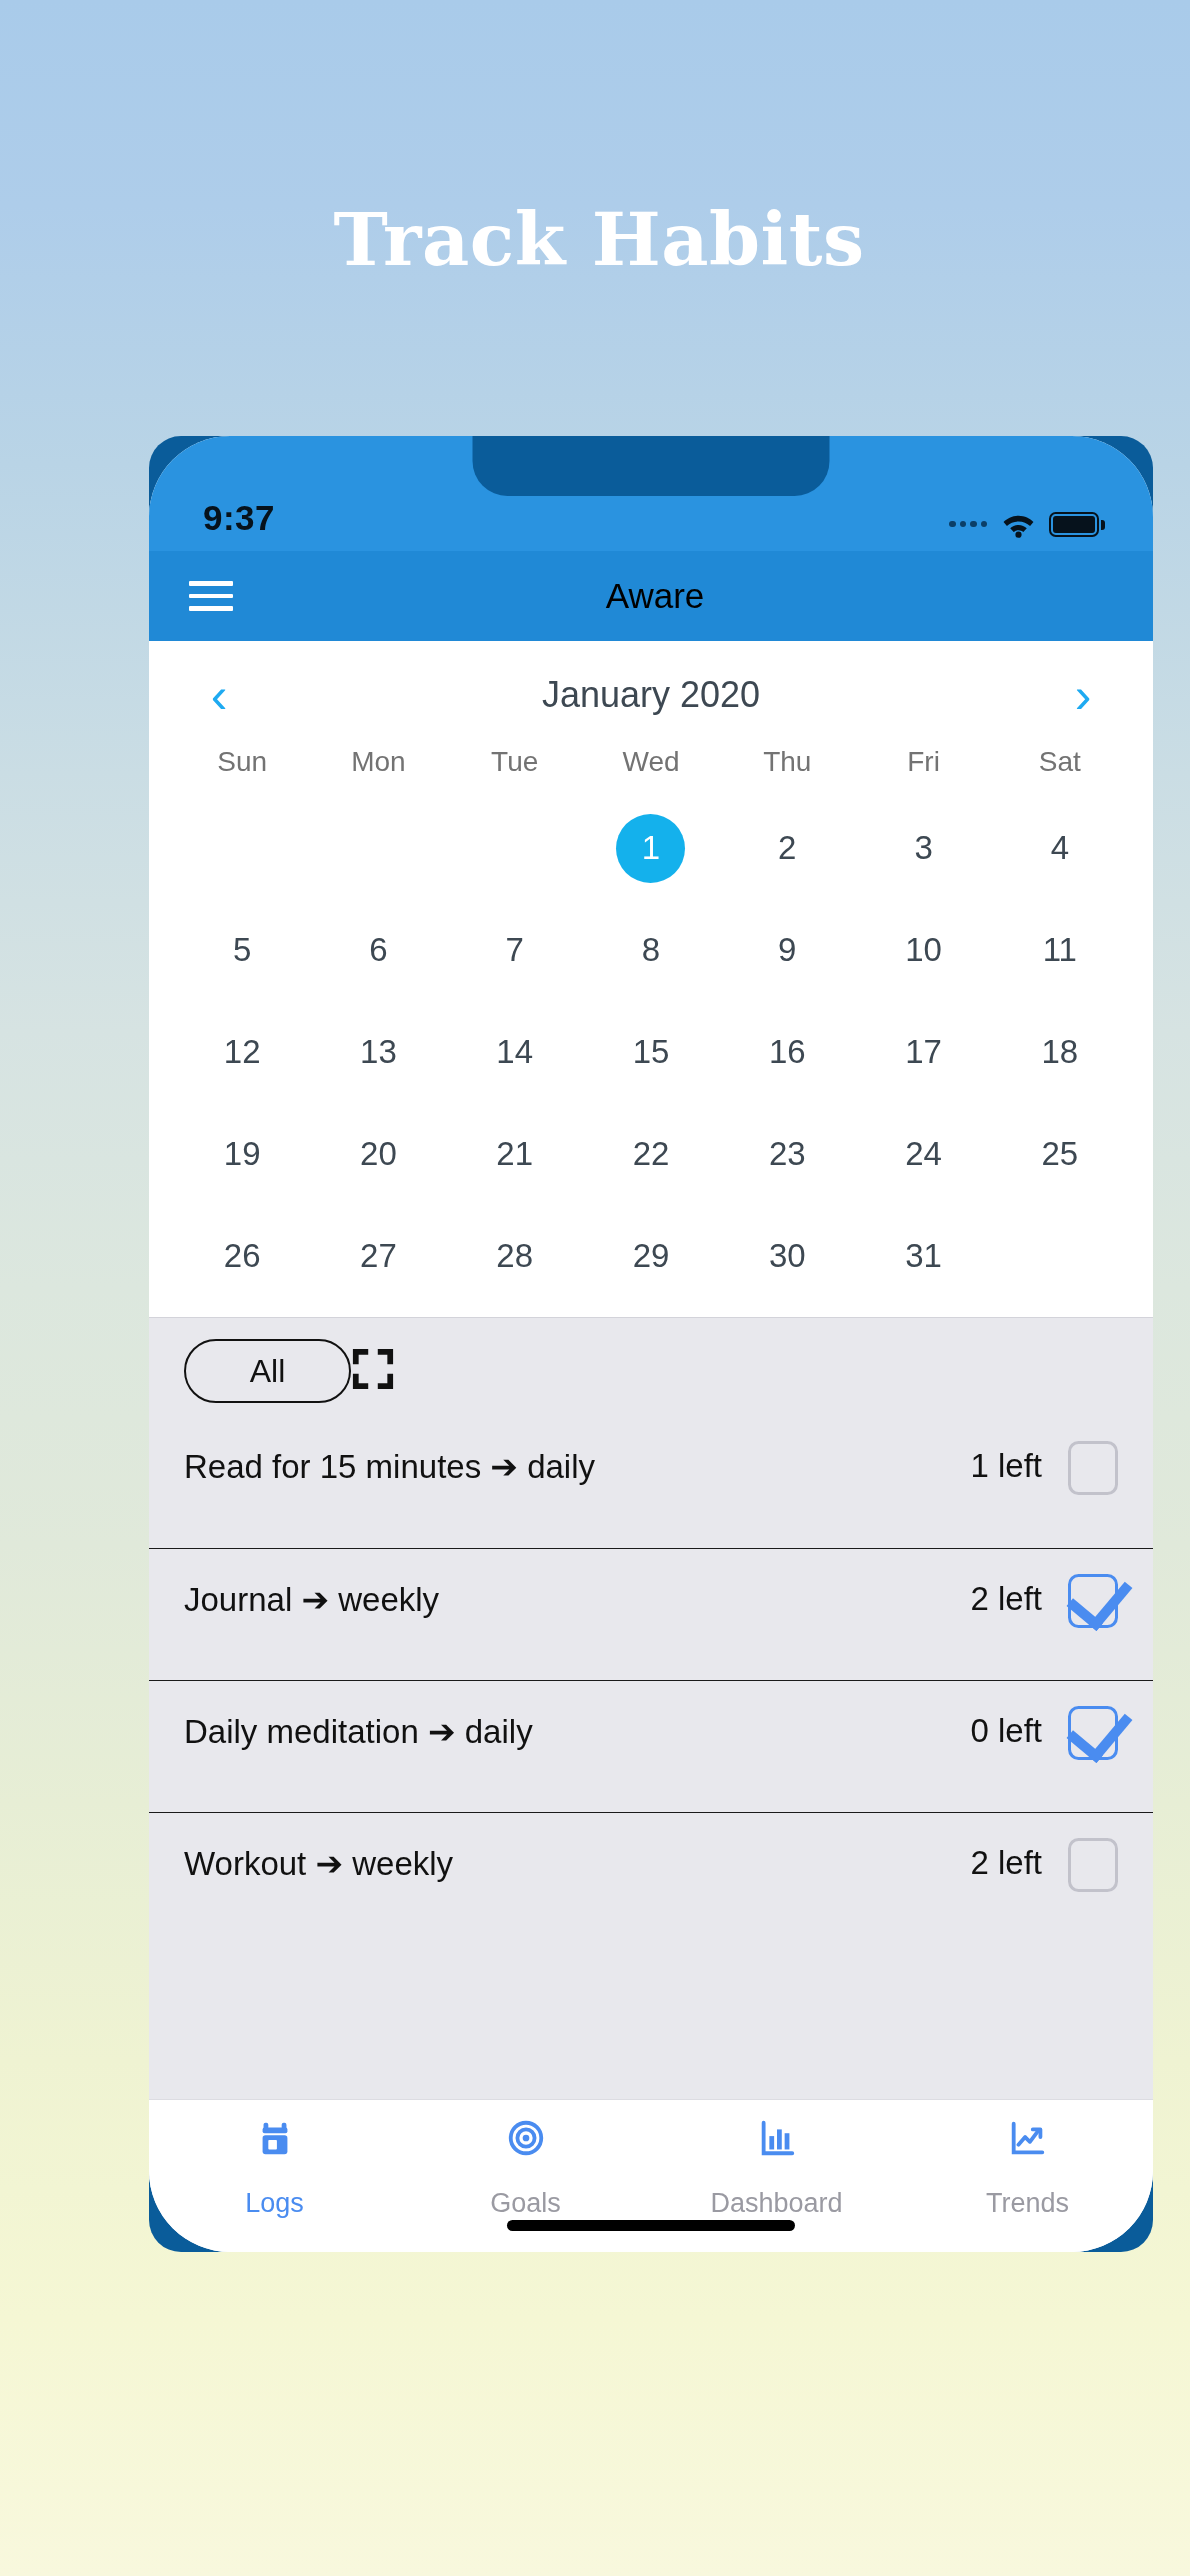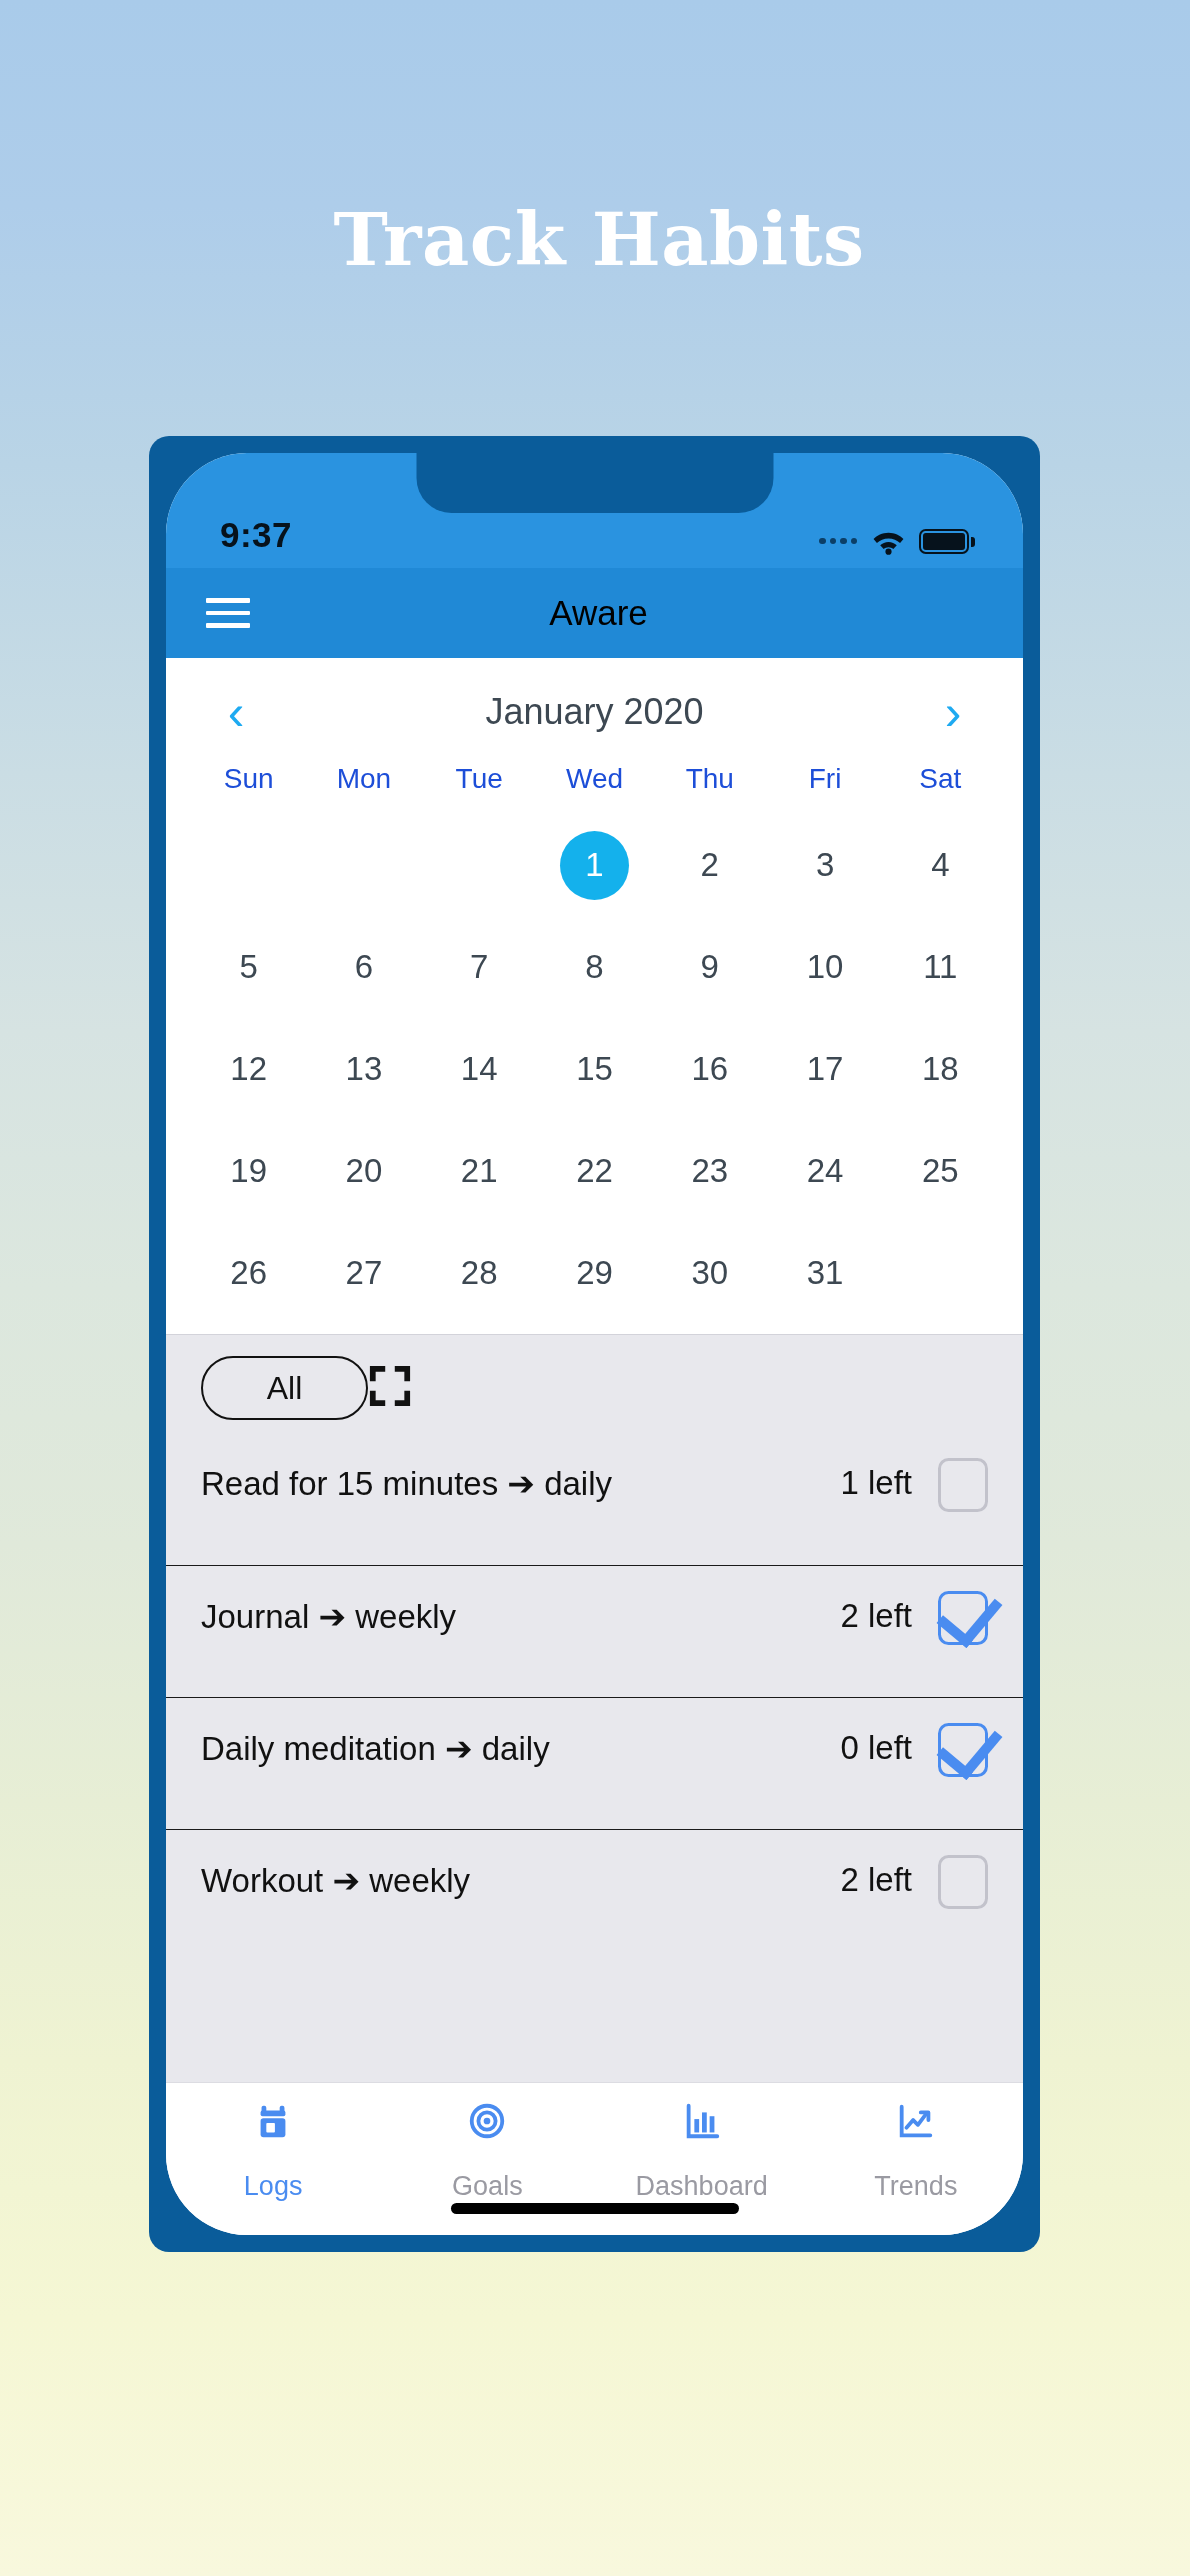--- a/index.html
+++ b/index.html
@@ -34,24 +34,23 @@
     font-size:73px;
     letter-spacing:0.5px;
     color:#ffffff;
     margin-top:31px;
   }
 
   
   .phone {
     position:absolute;
     left:149px; top:436px;
-    width:891px; height:1816px;
+    width:1004px; height:1816px;
     background:#0a5c9a;
-    border-radius:20px;
-    padding:17px;
+    border-radius:32px;
   }
   .screen {
     position:relative;
     width:100%; height:100%;
     background:#ffffff;
     border-radius:81px;
     overflow:hidden;
     display:flex;
     flex-direction:column;
   }
@@ -163,21 +162,21 @@
     font-size:36px;
     color:#3d4852;
   }
   .dow-row, .day-row {
     display:grid;
     grid-template-columns:repeat(7,1fr);
   }
   .dow {
     text-align:center;
     font-size:28px;
-    color:#1d4ed8;
+    color:#737373;
     padding:5.8px 0 19px 0;
   }
   .day {
     height:102px;
     display:flex;
     align-items:center;
     justify-content:center;
     font-size:33px;
     color:#3d4852;
     cursor:pointer;

